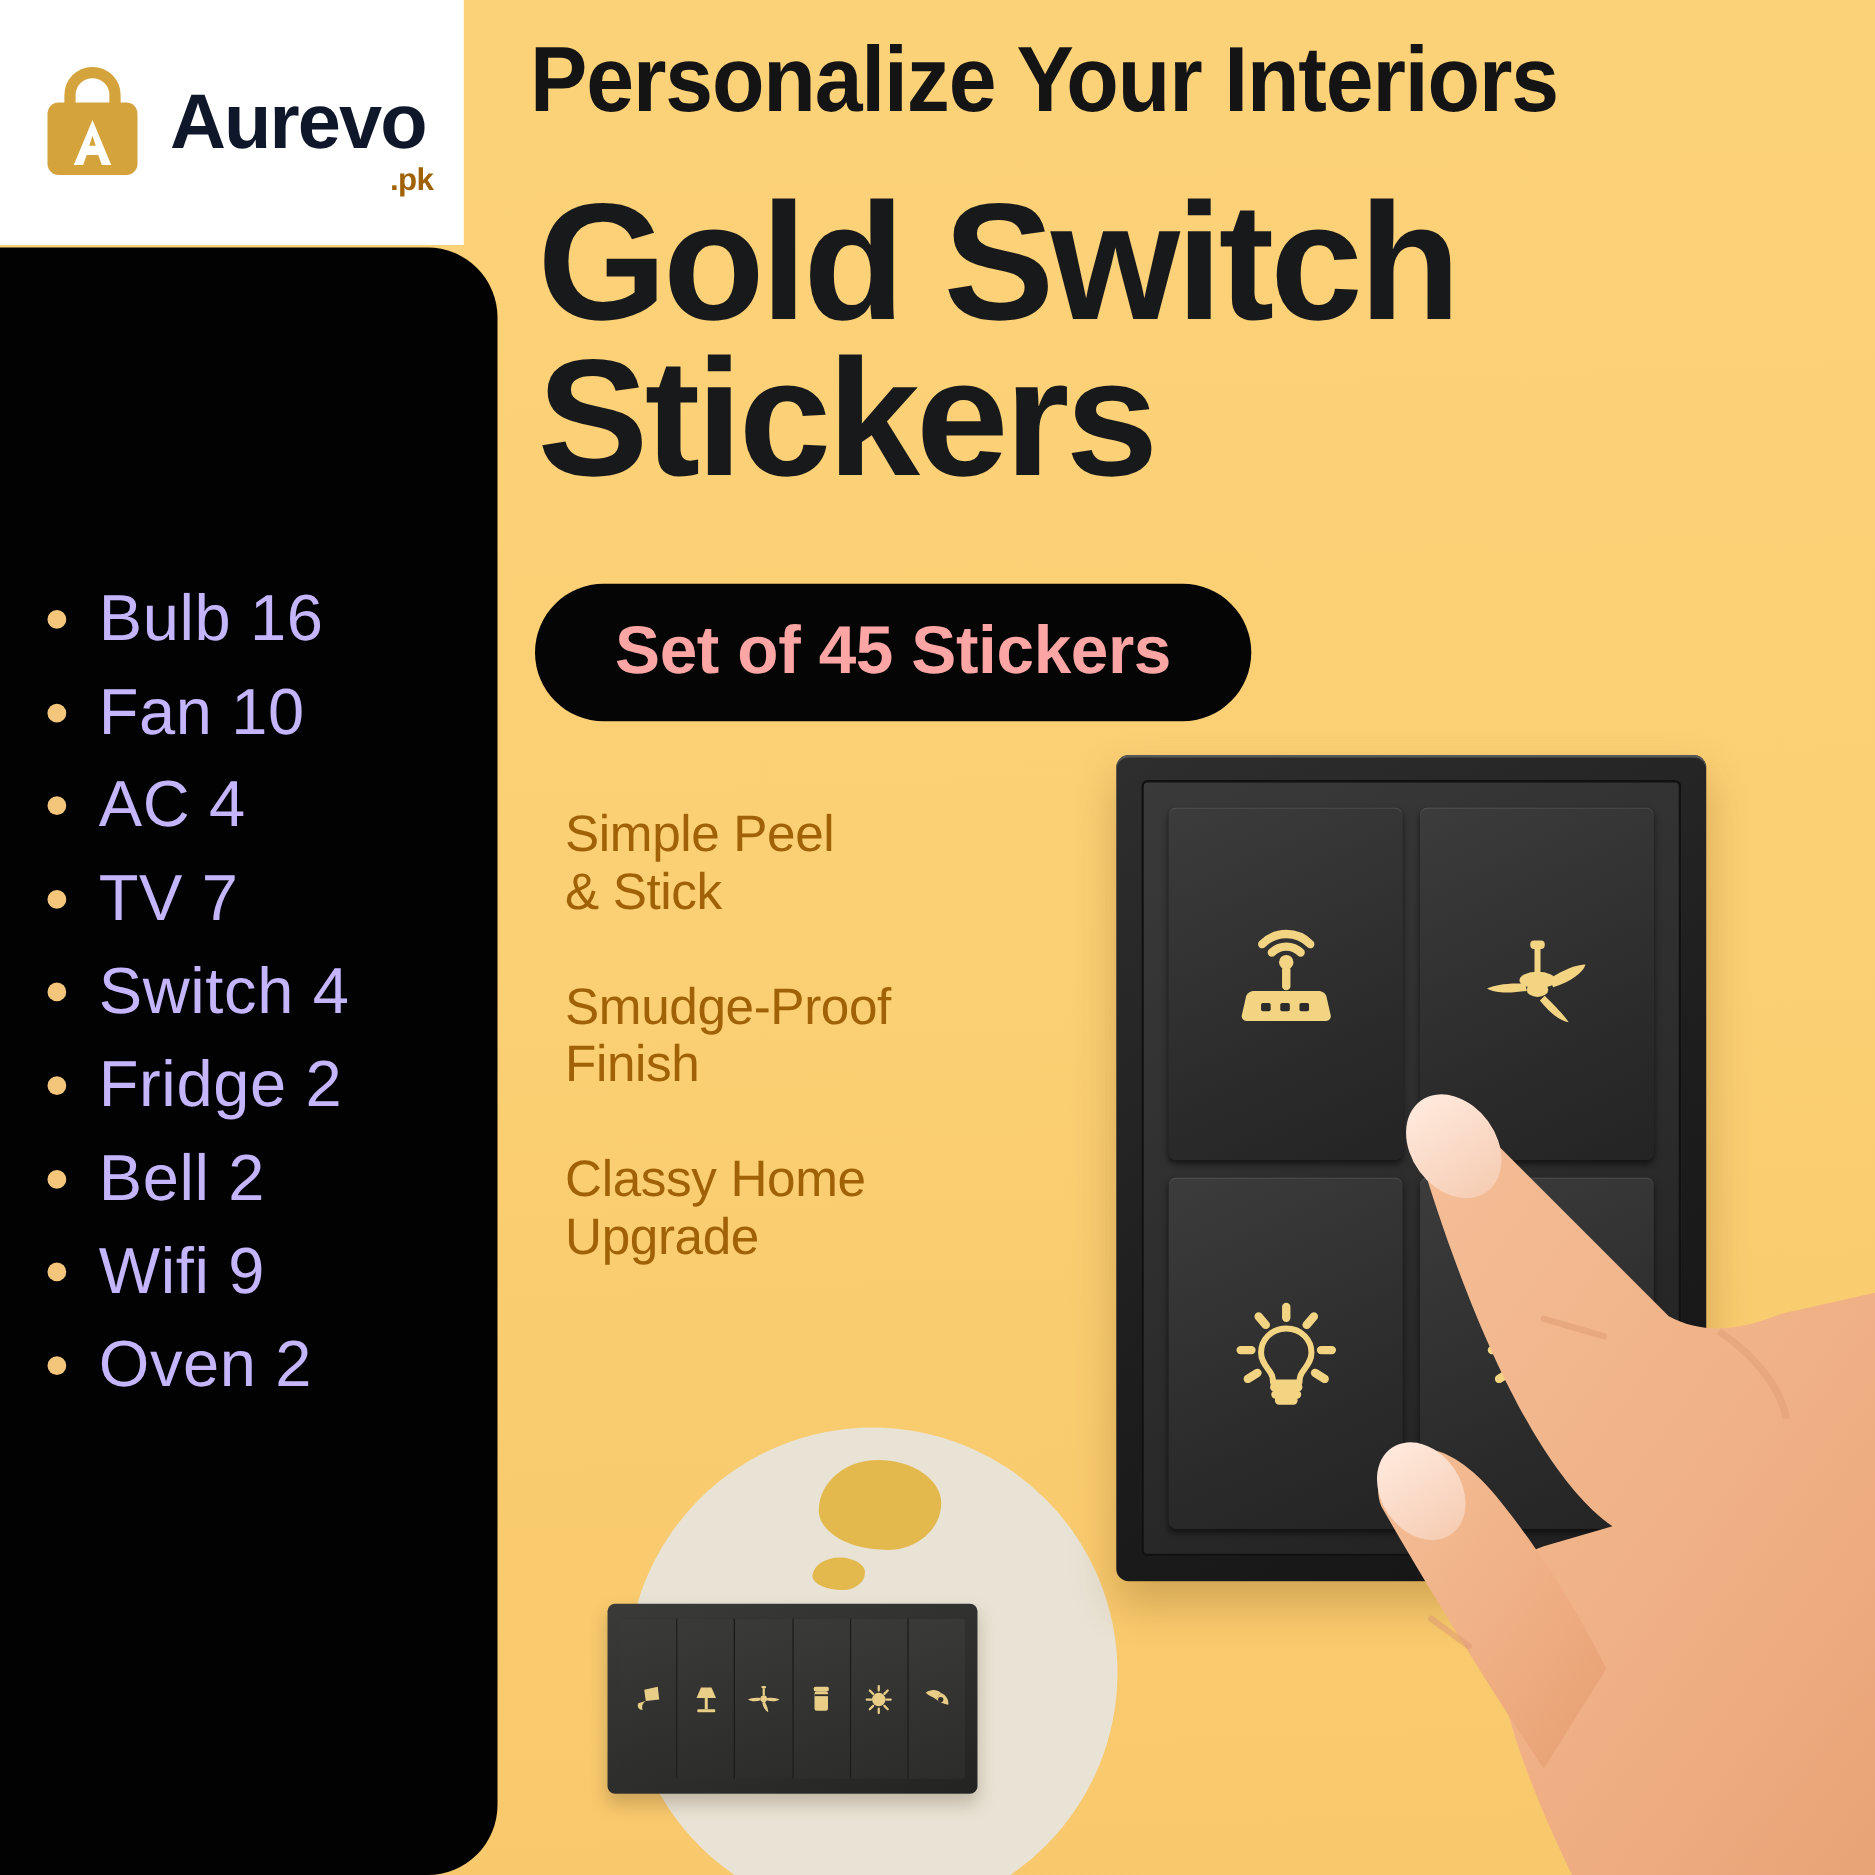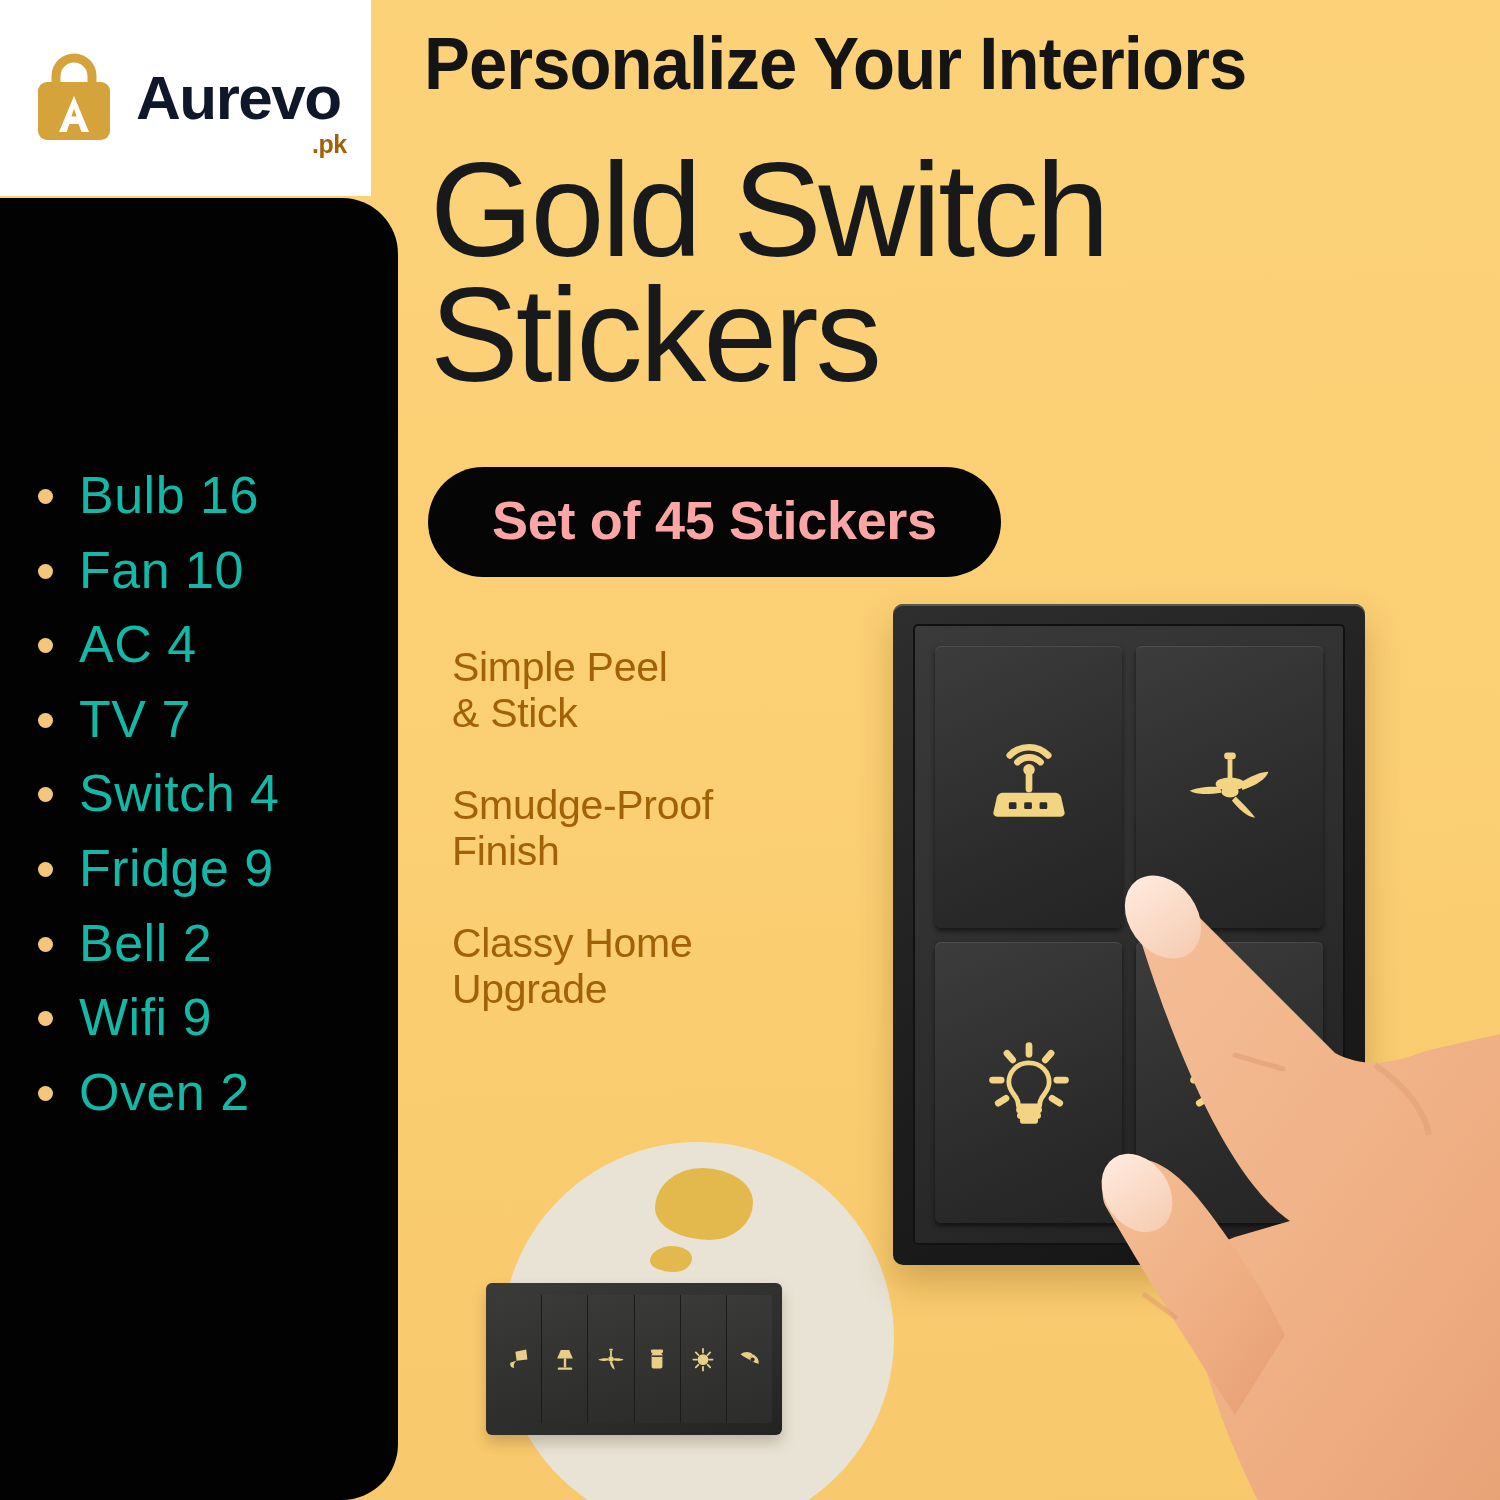--- a/index.html
+++ b/index.html
@@ -34,34 +34,34 @@
   }
   #feature-list{ position:absolute; left:38px; top:270px; width:350px; }
   .feat-item{
     display:flex; align-items:baseline; margin-bottom:20px;
   }
   .feat-bullet{
     width:15px; height:15px; border-radius:50%; background:#F4C67C;
     flex:0 0 auto; margin-right:26px; position:relative; top:-9px;
   }
   .feat-label{
-    font-size:52px; color:#14b8a6; font-weight:400; letter-spacing:.5px; line-height:1.05;
+    font-size:52px; color:#c4b5fd; font-weight:400; letter-spacing:.5px; line-height:1.05;
     white-space:nowrap;
   }
 
   
   #headline-eyebrow{
     position:absolute; left:424px; top:27px; width:1040px;
     font-size:74px; font-weight:800; color:#141414; letter-spacing:-1px;
     line-height:1; transform:scaleX(.93); transform-origin:left center;
     white-space:nowrap;
   }
   #headline-main{
     position:absolute; left:430px; top:148px; width:1000px;
-    font-size:133px; font-weight:400; color:#17191B; letter-spacing:-3px;
+    font-size:133px; font-weight:700; color:#17191B; letter-spacing:-3px;
     line-height:.94;
   }
   #badge{
     position:absolute; left:428px; top:467px;
     background:#050505; color:#fca5a5;
     border-radius:60px; padding:22px 64px 26px 64px;
     font-size:54px; font-weight:700; letter-spacing:-.3px;
   }
   #benefits{ position:absolute; left:452px; top:645px; width:400px; }
   .benefit{
@@ -169,21 +169,21 @@
     <div class="feat-item">
       <span class="feat-bullet"></span>
       <span class="feat-label">TV 7</span>
     </div>
     <div class="feat-item">
       <span class="feat-bullet"></span>
       <span class="feat-label">Switch 4</span>
     </div>
     <div class="feat-item">
       <span class="feat-bullet"></span>
-      <span class="feat-label">Fridge 9</span>
+      <span class="feat-label">Fridge 2</span>
     </div>
     <div class="feat-item">
       <span class="feat-bullet"></span>
       <span class="feat-label">Bell 2</span>
     </div>
     <div class="feat-item">
       <span class="feat-bullet"></span>
       <span class="feat-label">Wifi  9</span>
     </div>
     <div class="feat-item">

